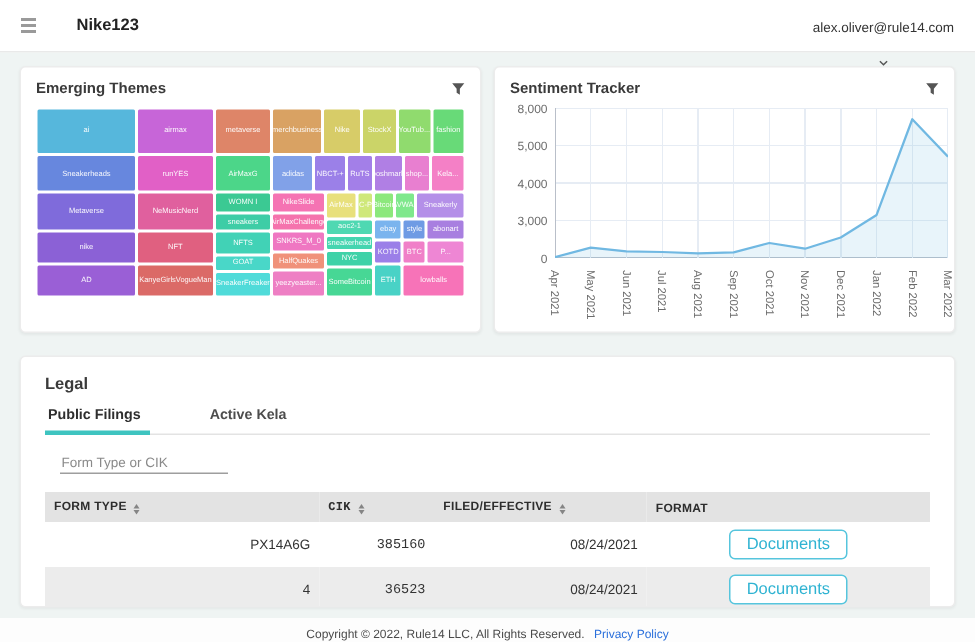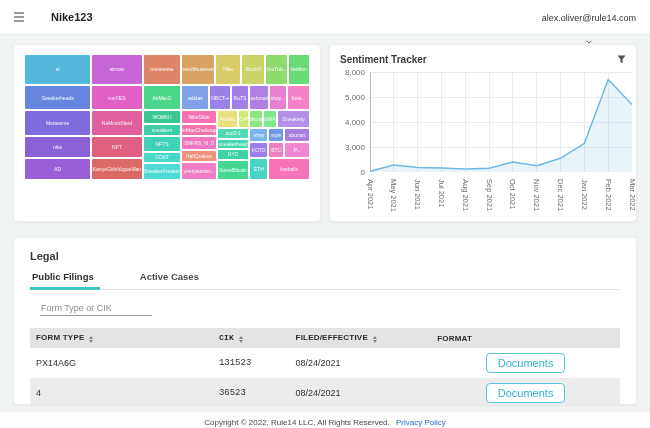--- a/index.html
+++ b/index.html
@@ -60,21 +60,21 @@
     border-bottom:1px solid #9e9e9e;font-size:9px;padding:2px 1px;color:#333;
     background:transparent;outline:none;font-family:"Liberation Sans",sans-serif;
   }
   .filter-input::placeholder{color:#8a8a8a;}
   
   table{width:100%;border-collapse:collapse;margin-top:12px;}
   thead th{
     background:#e3e3e3;font-size:8px;color:#2d2d2d;text-align:left;
     padding:5px 6px;font-weight:bold;letter-spacing:.2px;
   }
-  tbody td{font-size:9px;color:#333;padding:5px 6px;height:22px;}
+  tbody td{font-size:9px;color:#333;padding:5px 6px;height:22px;text-align:right;}
   tbody tr:nth-child(even){background:#ececec;}
   th:nth-child(1),td:nth-child(1){width:31%;}
   th:nth-child(2),td:nth-child(2){width:13%;font-family:Liberation Mono, monospace;}
   th:nth-child(3),td:nth-child(3){width:24%;}
   th:nth-child(4),td:nth-child(4){width:32%;}
   td:nth-child(4){text-align:center;}
   th:nth-child(4){text-align:left;}
   .sort{display:inline-flex;flex-direction:column;gap:1px;margin-left:5px;vertical-align:1px;}
   .sort i{width:0;height:0;border-left:2.5px solid transparent;border-right:2.5px solid transparent;}
   .sort .up{border-bottom:3.5px solid #858585;}
@@ -110,20 +110,28 @@
     <span class="email">alex.oliver@rule14.com</span>
     <svg width="8" height="8" viewBox="0 0 10 10">
       <path d="M2 3.5 L5 6.5 L8 3.5" fill="none" stroke="#555" stroke-width="1.2"></path>
     </svg>
   </div>
 </header>
 
 <main>
   <div class="cards-row">
     <section class="card half">
+      <div class="card-head">
+        <h2>Emerging Themes</h2>
+        <span class="funnel">
+          <svg width="9" height="10" viewBox="0 0 10 11">
+              <path d="M0.5 0.5 H9.5 L6.2 4.6 V9 L3.8 7.6 V4.6 Z" fill="#555"></path>
+            </svg>
+        </span>
+      </div>
       <div class="treemap" id="treemap">
           <div class="tile" style="left: 0%; top: 0%; width: 23.5%; height: 24.6%; background: rgb(86, 183, 220);">ai</div>
           <div class="tile" style="left: 0%; top: 24.6%; width: 23.5%; height: 20.2%; background: rgb(103, 135, 222);">Sneakerheads</div>
           <div class="tile" style="left: 0%; top: 44.8%; width: 23.5%; height: 20.6%; background: rgb(127, 107, 219);">Metaverse</div>
           <div class="tile" style="left: 0%; top: 65.4%; width: 23.5%; height: 17.5%; background: rgb(139, 97, 214);">nike</div>
           <div class="tile" style="left: 0%; top: 82.9%; width: 23.5%; height: 17.1%; background: rgb(154, 95, 214);">AD</div>
           <div class="tile" style="left: 23.5%; top: 0%; width: 18%; height: 24.6%; background: rgb(199, 101, 216);">airmax</div>
           <div class="tile" style="left: 23.5%; top: 24.6%; width: 18%; height: 20.2%; background: rgb(225, 96, 198);">runYES</div>
           <div class="tile" style="left: 23.5%; top: 44.8%; width: 18%; height: 20.6%; background: rgb(224, 96, 158);">NeMusicNerd</div>
           <div class="tile" style="left: 23.5%; top: 65.4%; width: 18%; height: 17.5%; background: rgb(224, 96, 128);">NFT</div>
@@ -227,21 +235,21 @@
           <span class="xlab" style="left: 233.682px;">Feb 2022</span>
           <span class="xlab" style="left: 257.5px;">Mar 2022</span>
         </div>
     </section>
   </div>
 
   <section class="card legal-card">
     <h2 class="legal-title">Legal</h2>
     <div class="tabs" id="tabs">
         <div class="tab active">Public Filings</div>
-        <div class="tab">Active Cases</div>
+        <div class="tab">Active Kela</div>
       </div>
     <input class="filter-input" type="text" placeholder="Form Type or CIK" style="">
     <table>
       <thead id="thead">
           <tr>
             <th>FORM TYPE<span class="sort">
                 <i class="up"></i>
                 <i class="dn"></i>
               </span></th>
             <th>CIK<span class="sort">
@@ -251,21 +259,21 @@
             <th>FILED/EFFECTIVE<span class="sort">
                 <i class="up"></i>
                 <i class="dn"></i>
               </span></th>
             <th>FORMAT</th>
           </tr>
         </thead>
       <tbody id="tbody">
           <tr>
             <td>PX14A6G</td>
-            <td>131523</td>
+            <td>385160</td>
             <td>08/24/2021</td>
             <td><button class="doc-btn">Documents</button></td>
           </tr>
           <tr>
             <td>4</td>
             <td>36523</td>
             <td>08/24/2021</td>
             <td><button class="doc-btn">Documents</button></td>
           </tr>
           <tr>

